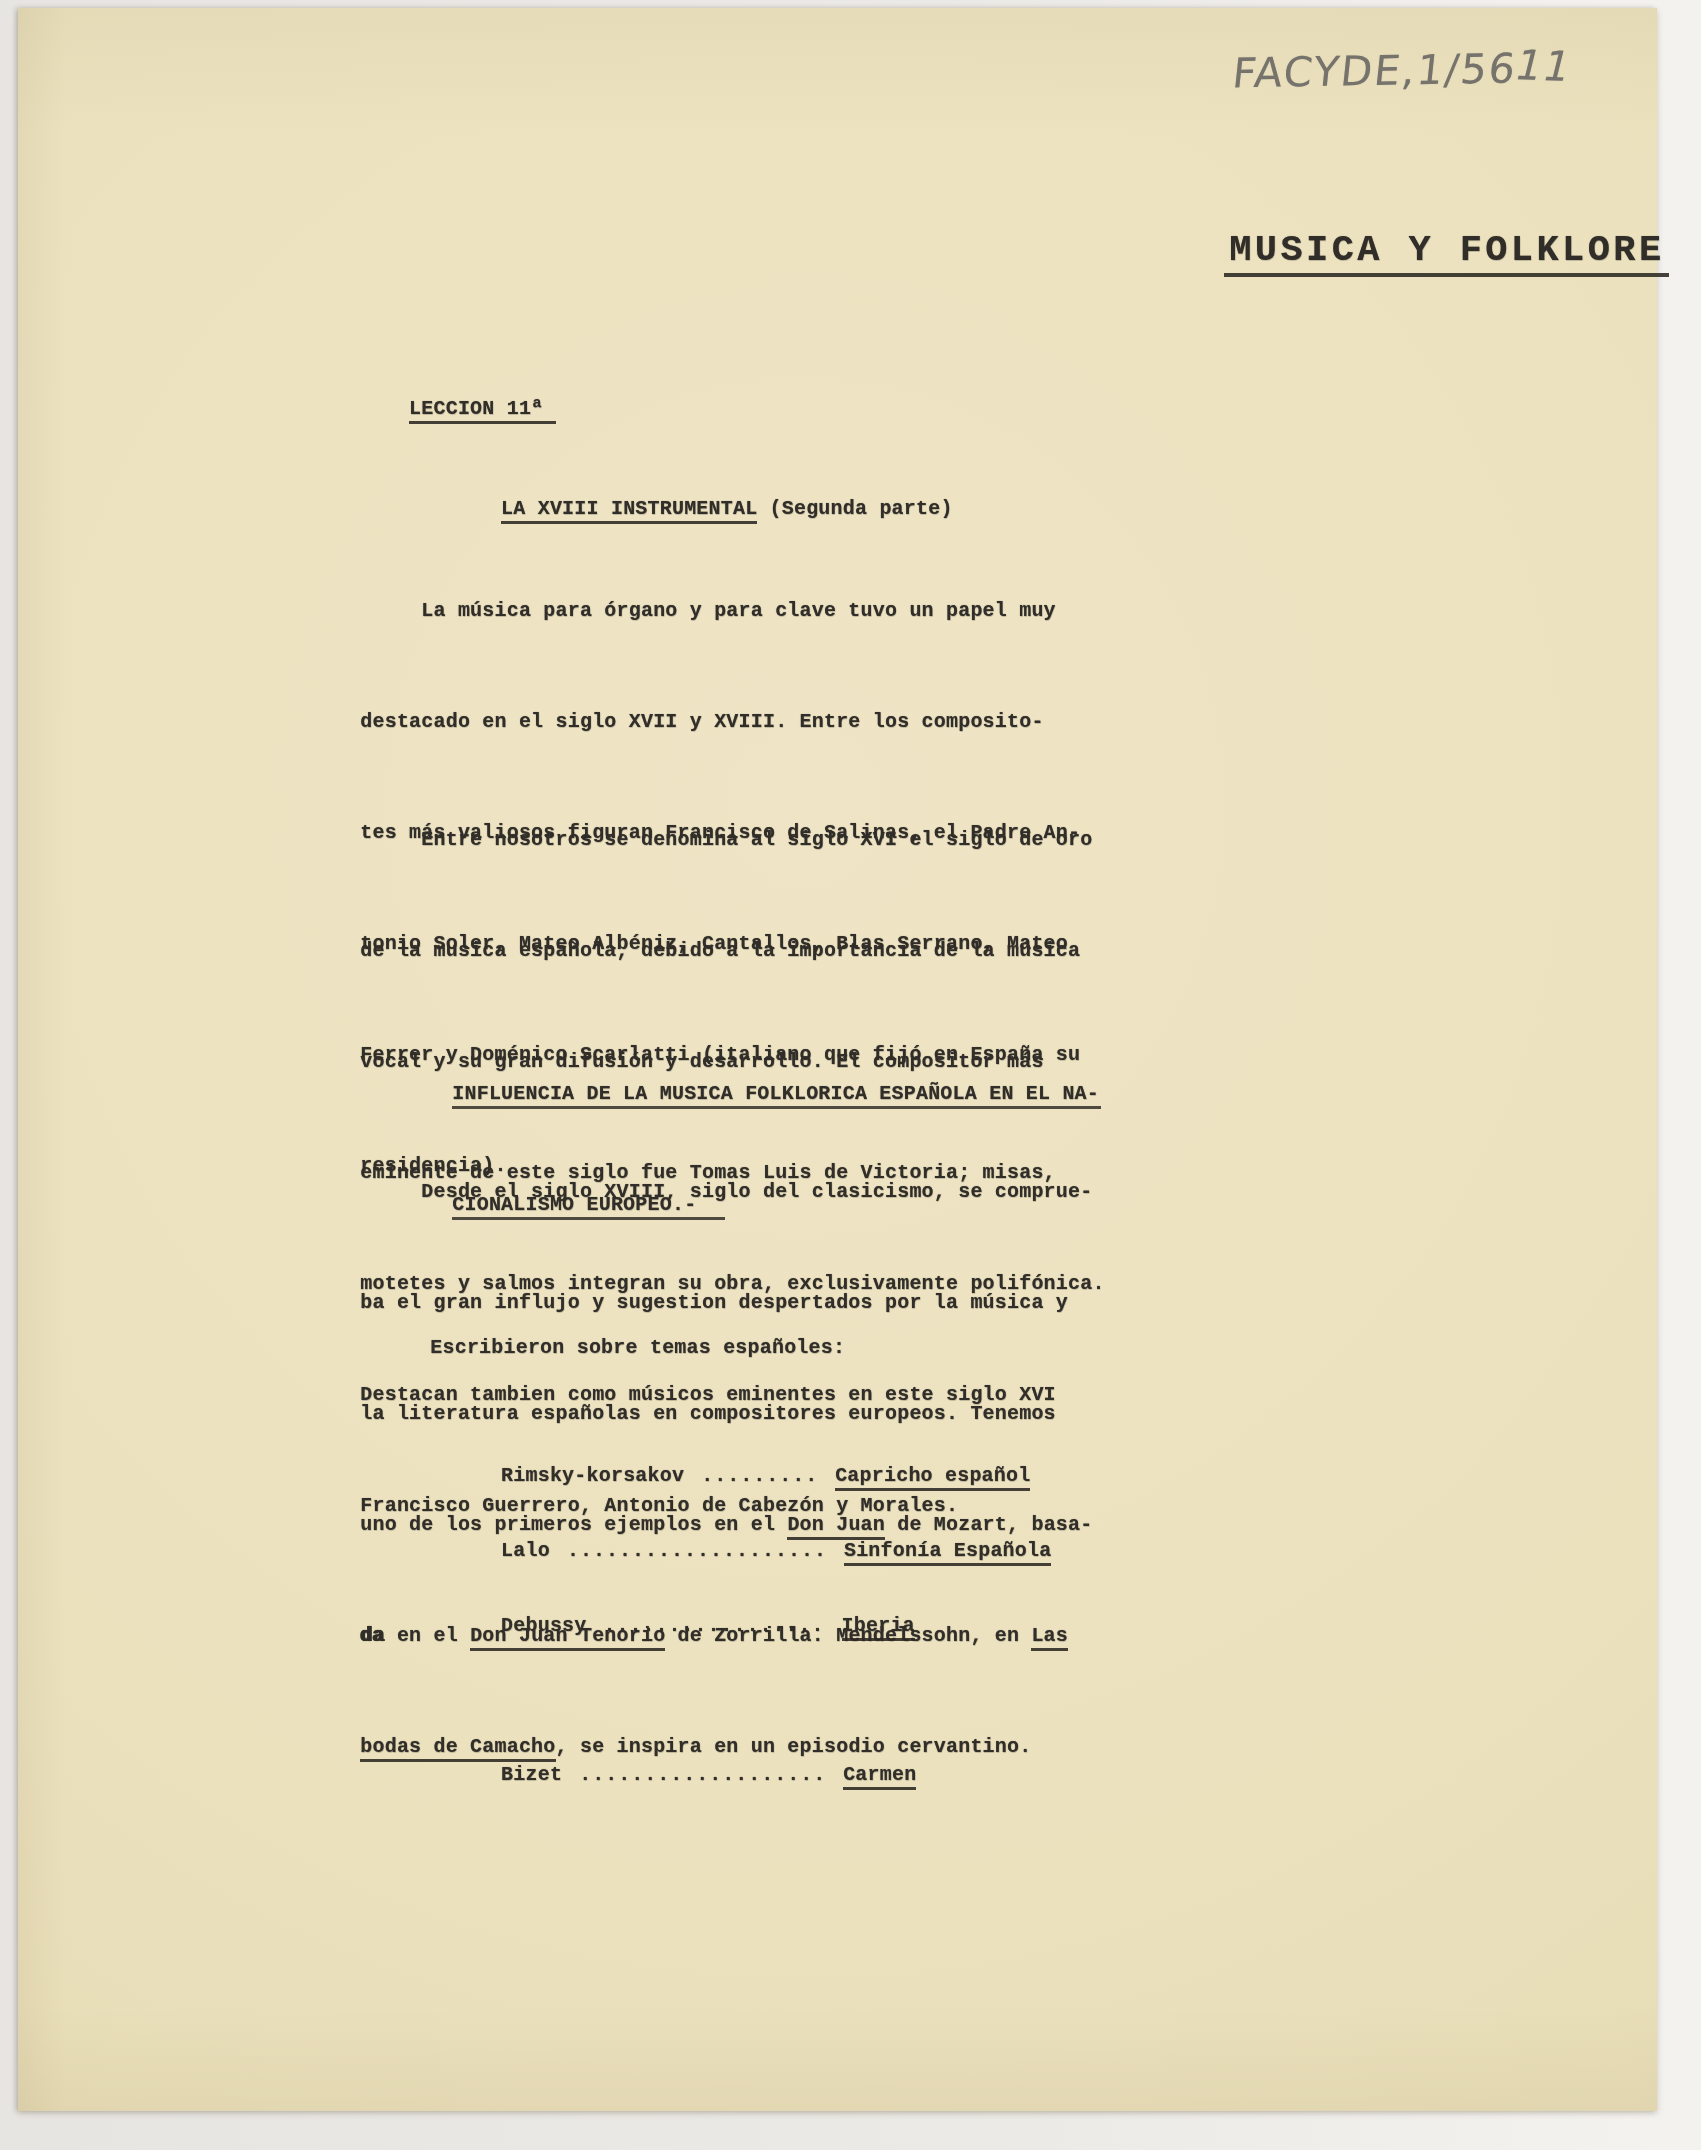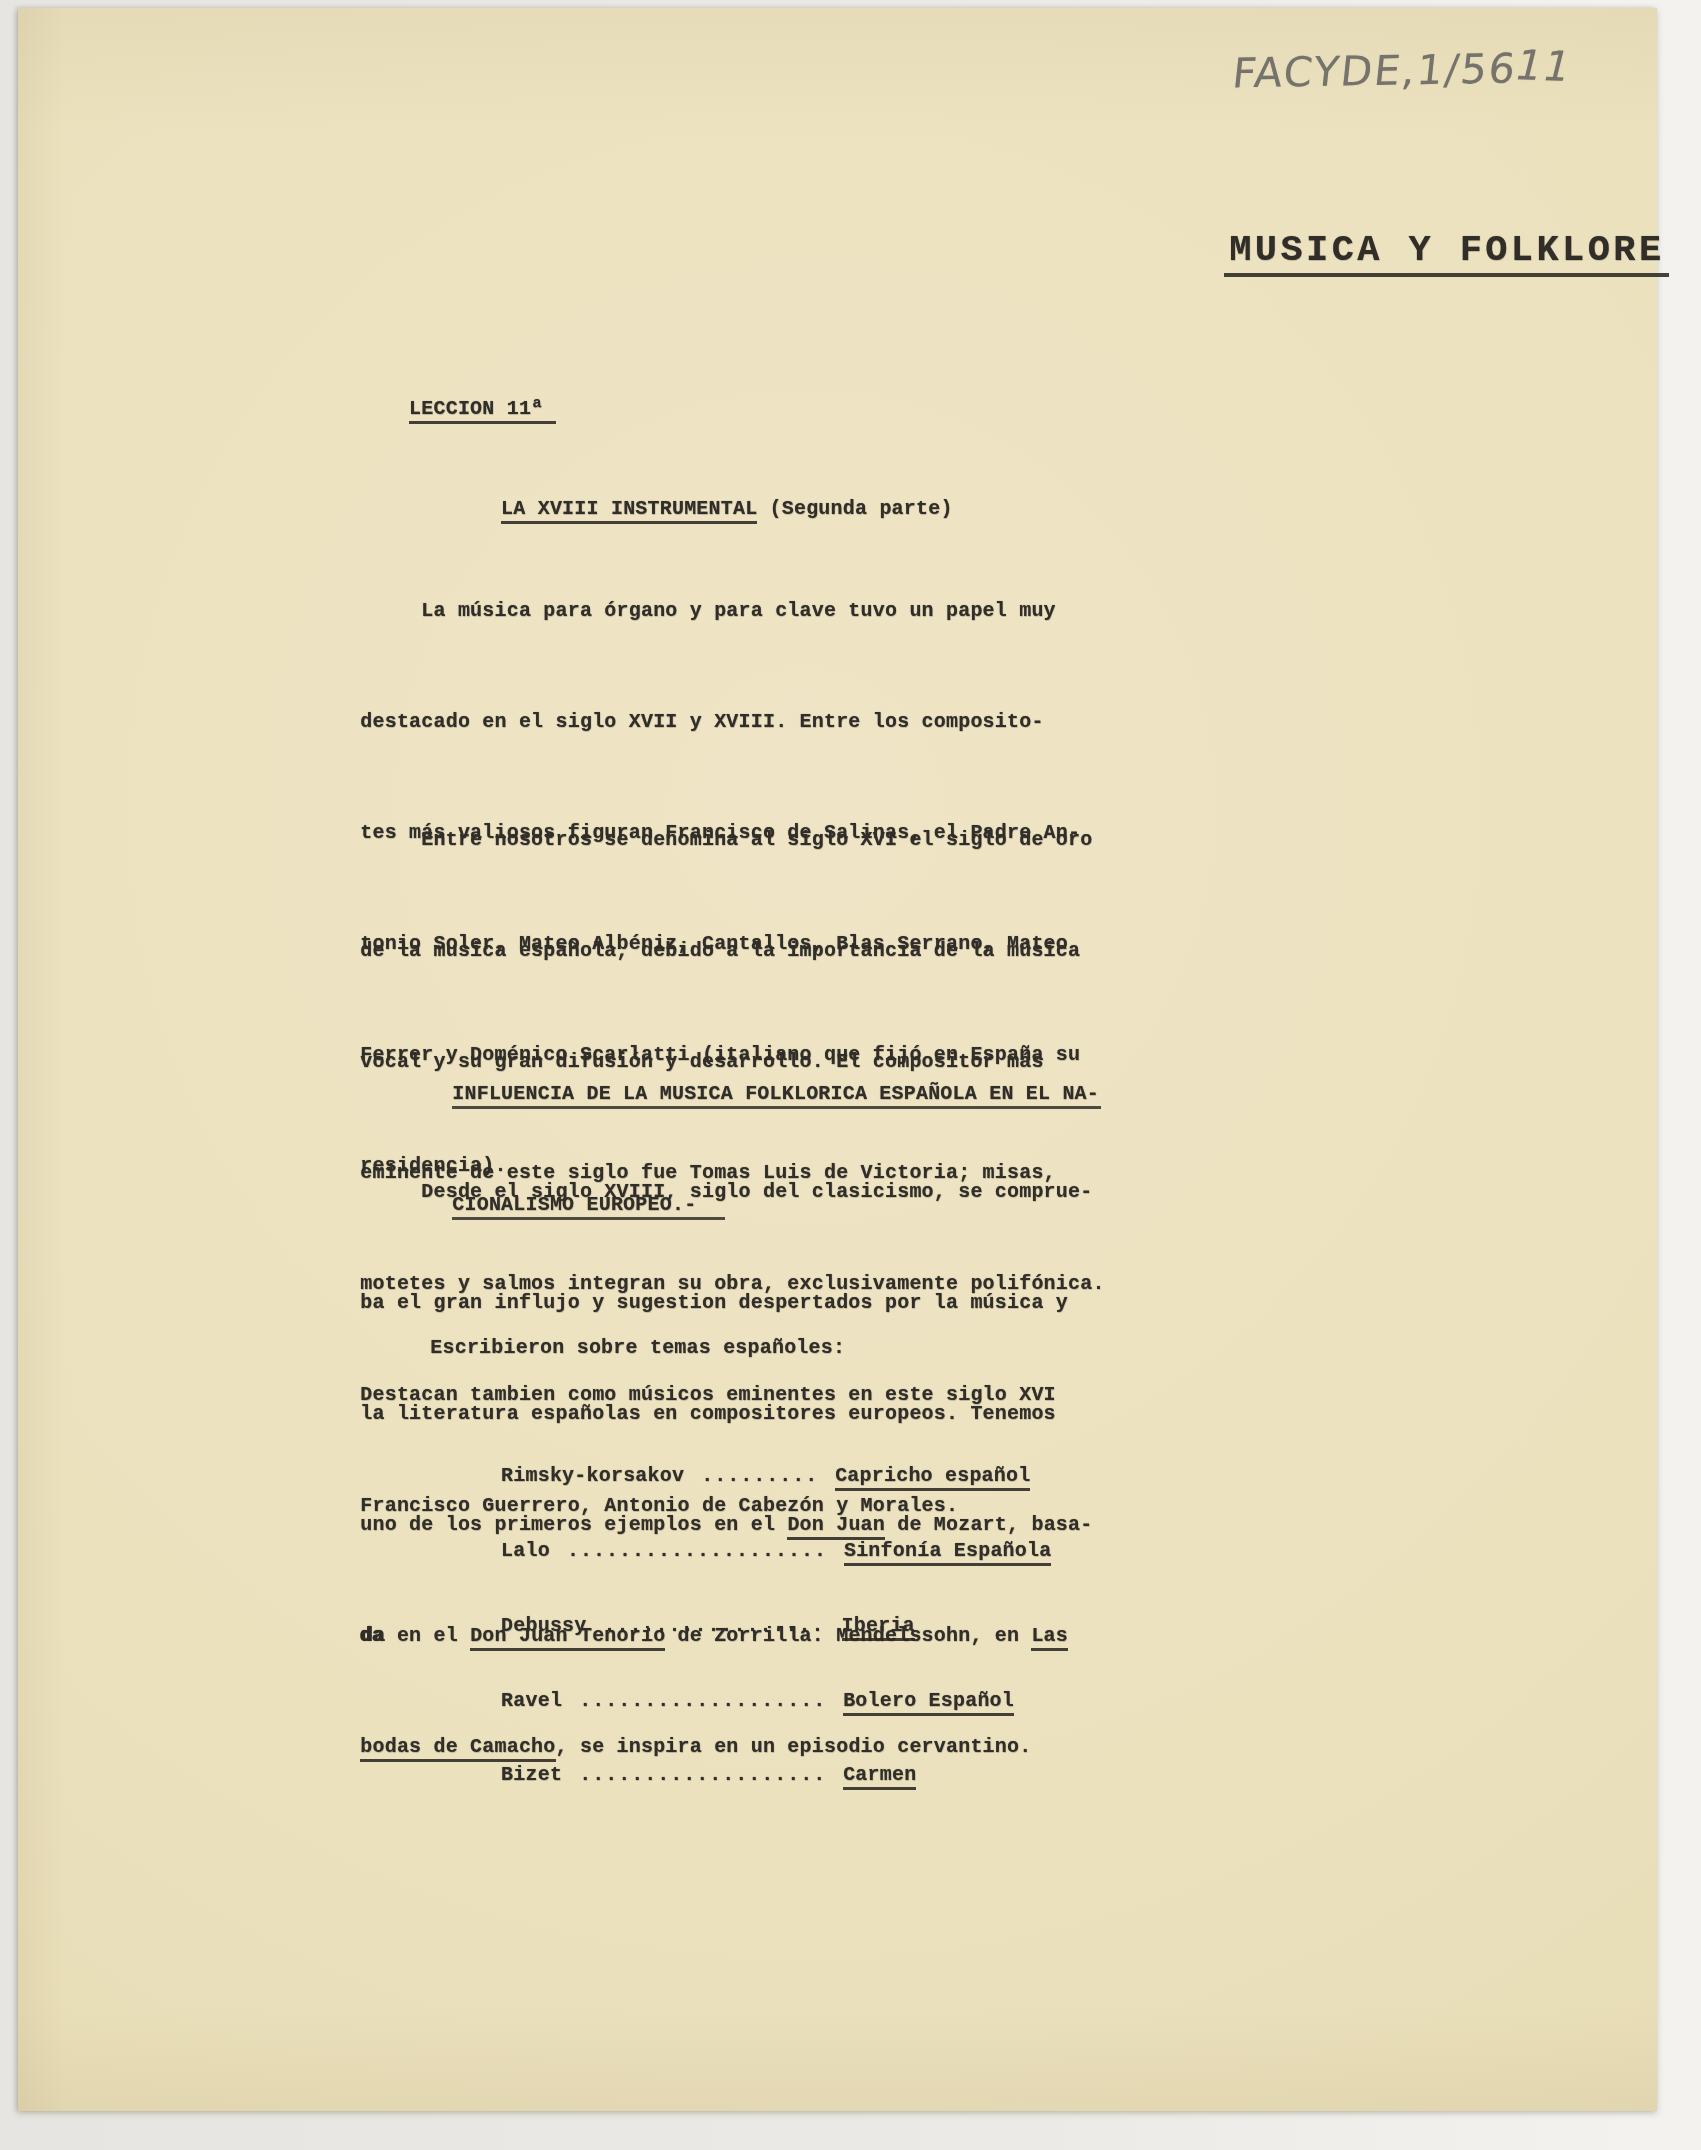--- a/index.html
+++ b/index.html
@@ -117,20 +117,17 @@
 
   <div class="tw" style="left:434px;top:1412px;">
     <span>Rimsky-korsakov</span><span class="dots">.........</span><span class="work u">Capricho español</span>
   </div>
   <div class="tw" style="left:434px;top:1487px;">
     <span>Lalo</span><span class="dots">....................</span><span class="work u">Sinfonía Española</span>
   </div>
   <div class="tw" style="left:434px;top:1562px;">
     <span>Debussy</span><span class="dots">.................</span><span class="work u">Iberia</span>
   </div>
-  <div class="tw" style="left:434px;top:1637px;">
-    <span>Ravel</span><span class="dots">...................</span><span class="work u">Bolero Español</span>
-  </div>
   <div class="tw" style="left:434px;top:1711px;">
     <span>Bizet</span><span class="dots">...................</span><span class="work u">Carmen</span>
   </div>
 </div>
 
 
 </body></html>

